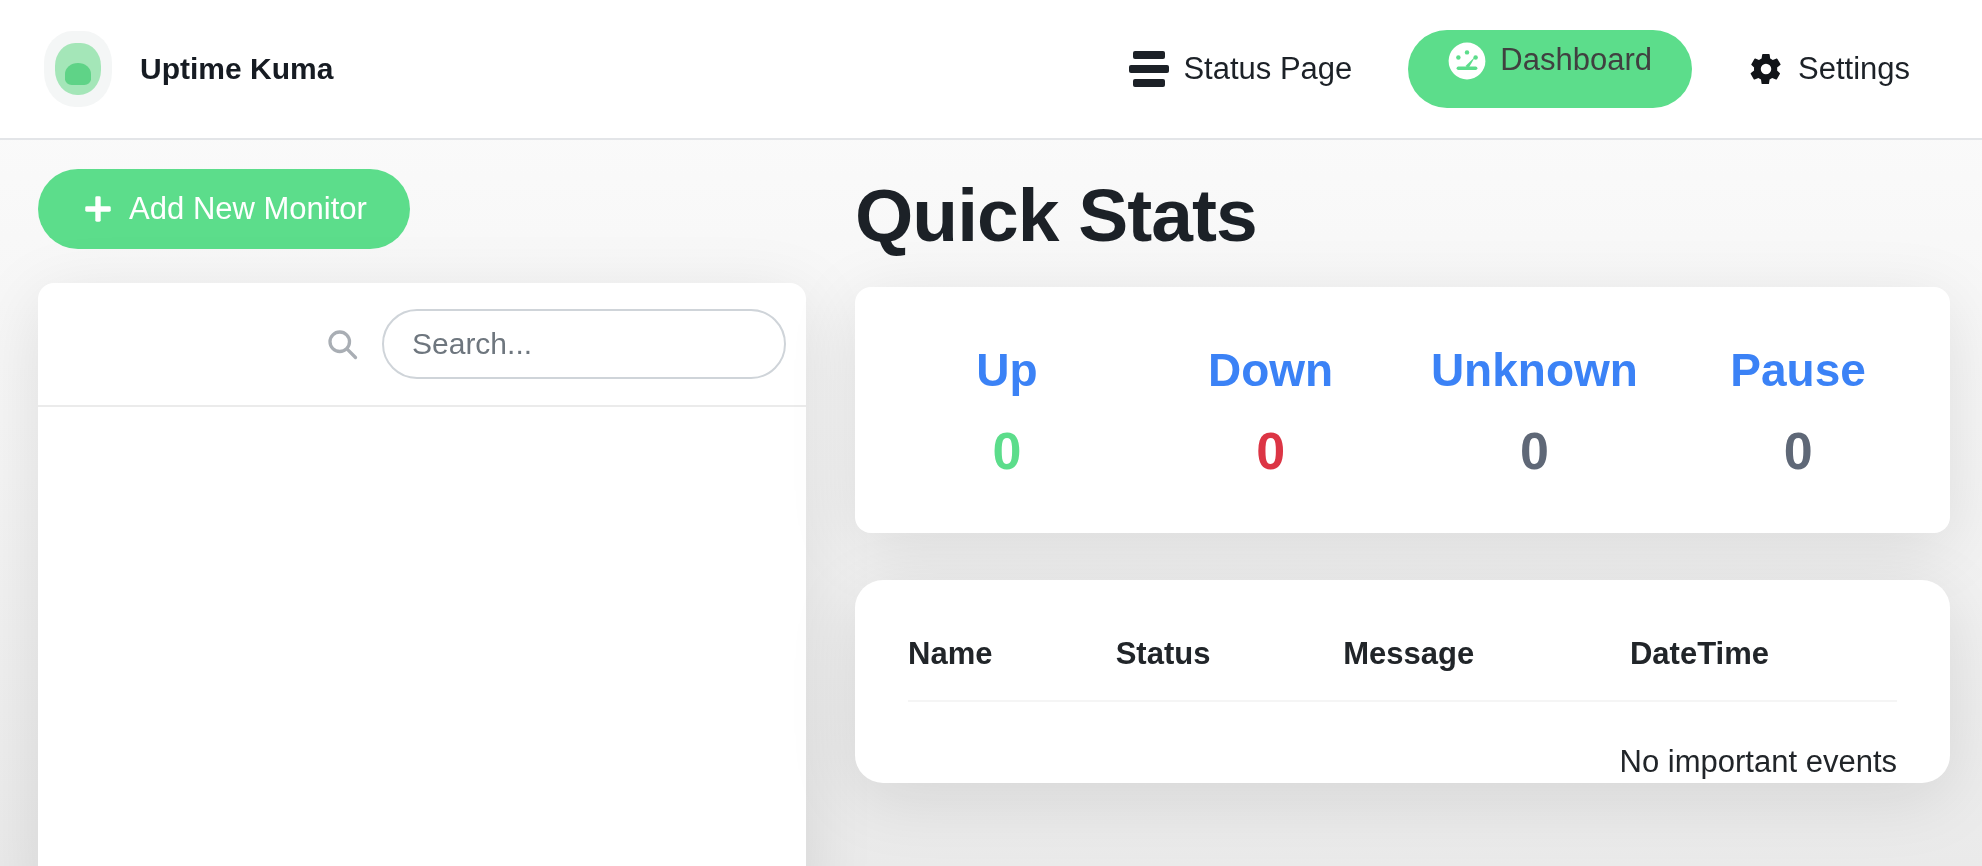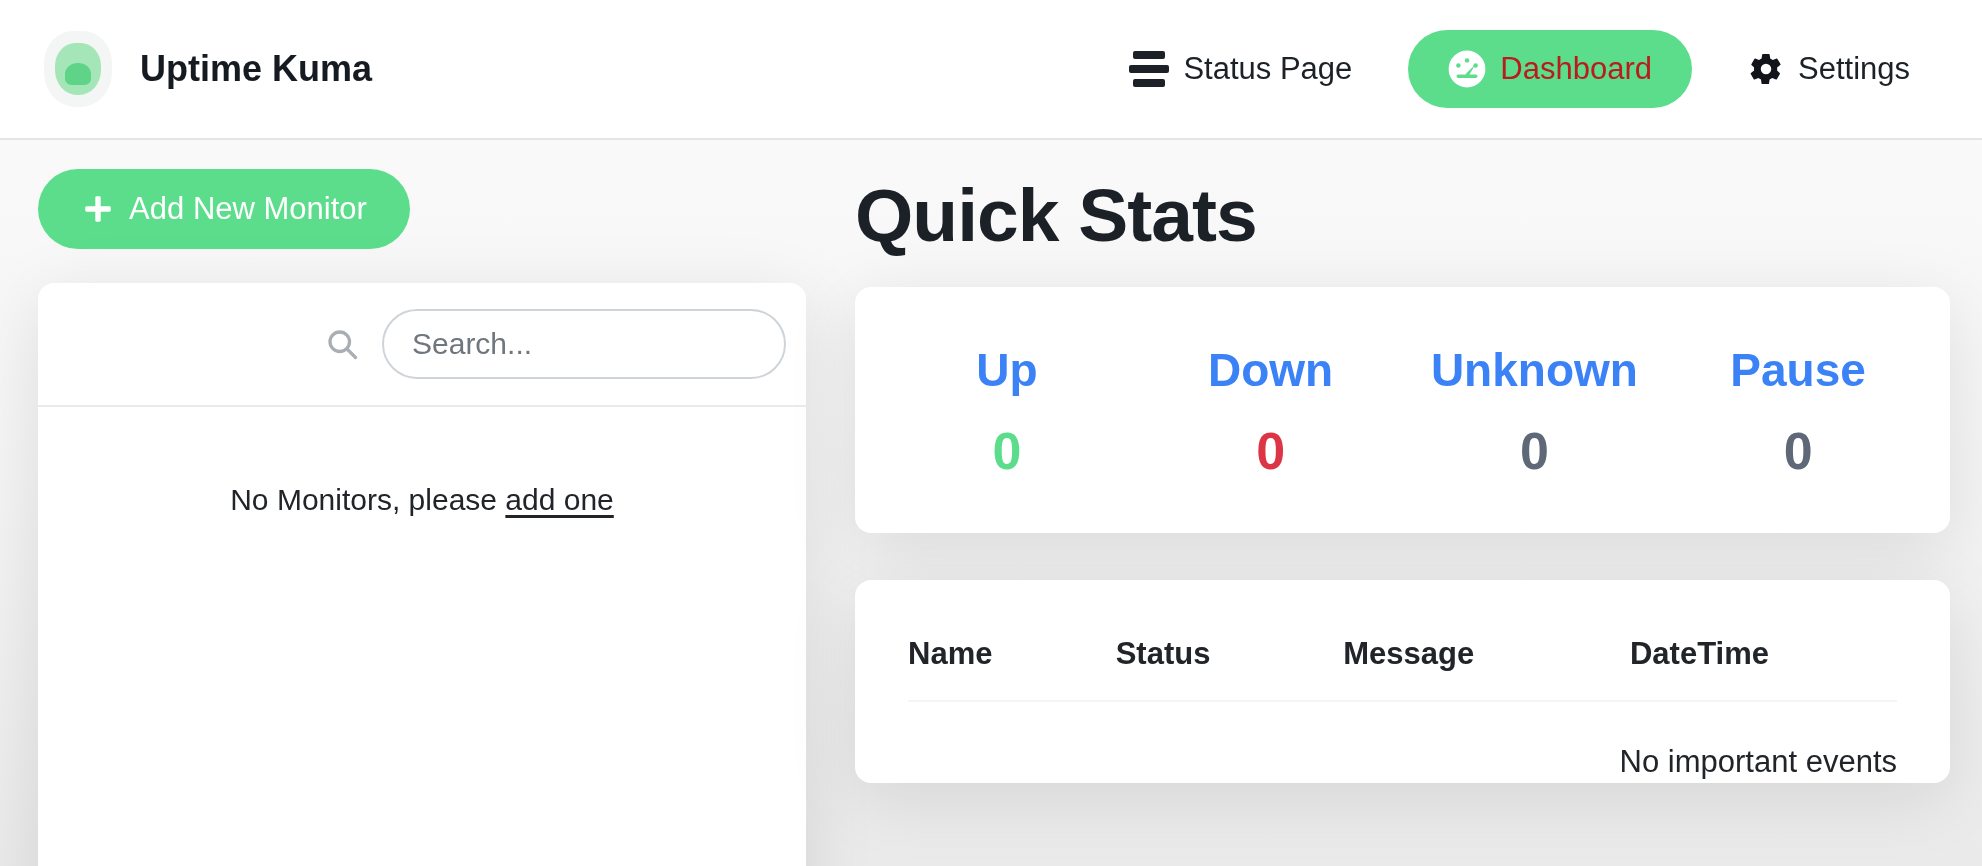--- a/index.html
+++ b/index.html
@@ -40,36 +40,36 @@
     background: #a4e6b8;
     border-radius: 44% 44% 48% 48%;
   }
   .logo .core {
     position: absolute; left: 21px; top: 32px;
     width: 26px; height: 22px;
     background: #5fd387;
     border-radius: 50% 50% 26% 26%;
   }
   .app-title {
-    font-size: 36px; font-weight: 700; color: #161b22; letter-spacing: 0;
+    font-size: 30px; font-weight: 700; color: #161b22; letter-spacing: 0;
   }
   .nav {
     position: absolute; right: 72px; top: 0; height: 138px;
     display: flex; align-items: center; gap: 56px;
   }
   .nav-item {
     display: flex; align-items: flex-start; gap: 14px;
     font-size: 31px; color: #1c2127; cursor: pointer;
     white-space: nowrap;
   }
   .nav-pill {
-    background: #5cdd8b; color: #b91c1c;
-    height: 78px; padding: 4px 40px;
+    background: #5cdd8b; color: #404040;
+    height: 78px; padding: 12px 40px;
     border-radius: 39px; border: none;
-    display: flex; align-items: center; gap: 14px;
+    display: flex; gap: 14px;
     font-size: 31px; font-family: inherit; cursor: pointer;
   }
   .stream-icon { display: inline-flex; flex-direction: column; gap: 6px; width: 40px; }
   .stream-icon i { display: block; height: 8px; background: #1c2127; border-radius: 2px; }
   .stream-icon i:nth-child(1) { width: 32px; margin-left: 4px; }
   .stream-icon i:nth-child(2) { width: 40px; }
   .stream-icon i:nth-child(3) { width: 32px; margin-left: 4px; }
 
   
   .add-btn {
@@ -125,21 +125,21 @@
     display: grid; grid-template-columns: repeat(4, 1fr);
     align-content: center; padding: 10px 20px;
   }
   .stat { text-align: center; }
   .stat .stat-label { font-size: 46px; font-weight: 700; color: #3b82f6; line-height: 1.2; }
   .stat .stat-value { font-size: 52px; font-weight: 700; margin-top: 26px; line-height: 1; }
 
   .events-card {
     position: absolute; left: 855px; top: 580px;
     width: 1095px; height: 203px;
-    background: #ffffff; border-radius: 16px;
+    background: #ffffff; border-radius: 28px;
     box-shadow: 0 15px 70px rgba(0,0,0,0.10);
     padding: 56px 53px 0 53px;
   }
   .events-head {
     display: grid; grid-template-columns: 21% 23% 29% 27%;
     font-size: 31px; font-weight: 700; color: #212529;
     padding-bottom: 28px;
     border-bottom: 2px solid rgba(0,0,0,0.04);
   }
   .events-empty {
@@ -204,24 +204,20 @@
   </button>
 
   <div class="sidebar-card">
     <div class="search-row">
       <svg class="icon-svg" width="36" height="36" viewBox="0 0 24 24">
         <circle cx="10.5" cy="10.5" r="6.5" fill="none" stroke="#a9aeb4" stroke-width="2.2"></circle>
         <line x1="15.3" y1="15.3" x2="21" y2="21" stroke="#a9aeb4" stroke-width="2.2" stroke-linecap="round"></line>
       </svg>
       <input class="search-input" type="text" value="" placeholder="Search..." style="">
     </div>
-    <div class="empty-state">
-      <span>No Monitors, please</span>
-      <a>add one</a>
-    </div>
   </div>
 
   <h1 class="main-title">Quick Stats</h1>
 
   <div class="stats-card">
     <div class="stat">
       <div class="stat-label">Up</div>
       <div class="stat-value" style="color: rgb(92, 221, 139);">0</div>
     </div>
     <div class="stat">

